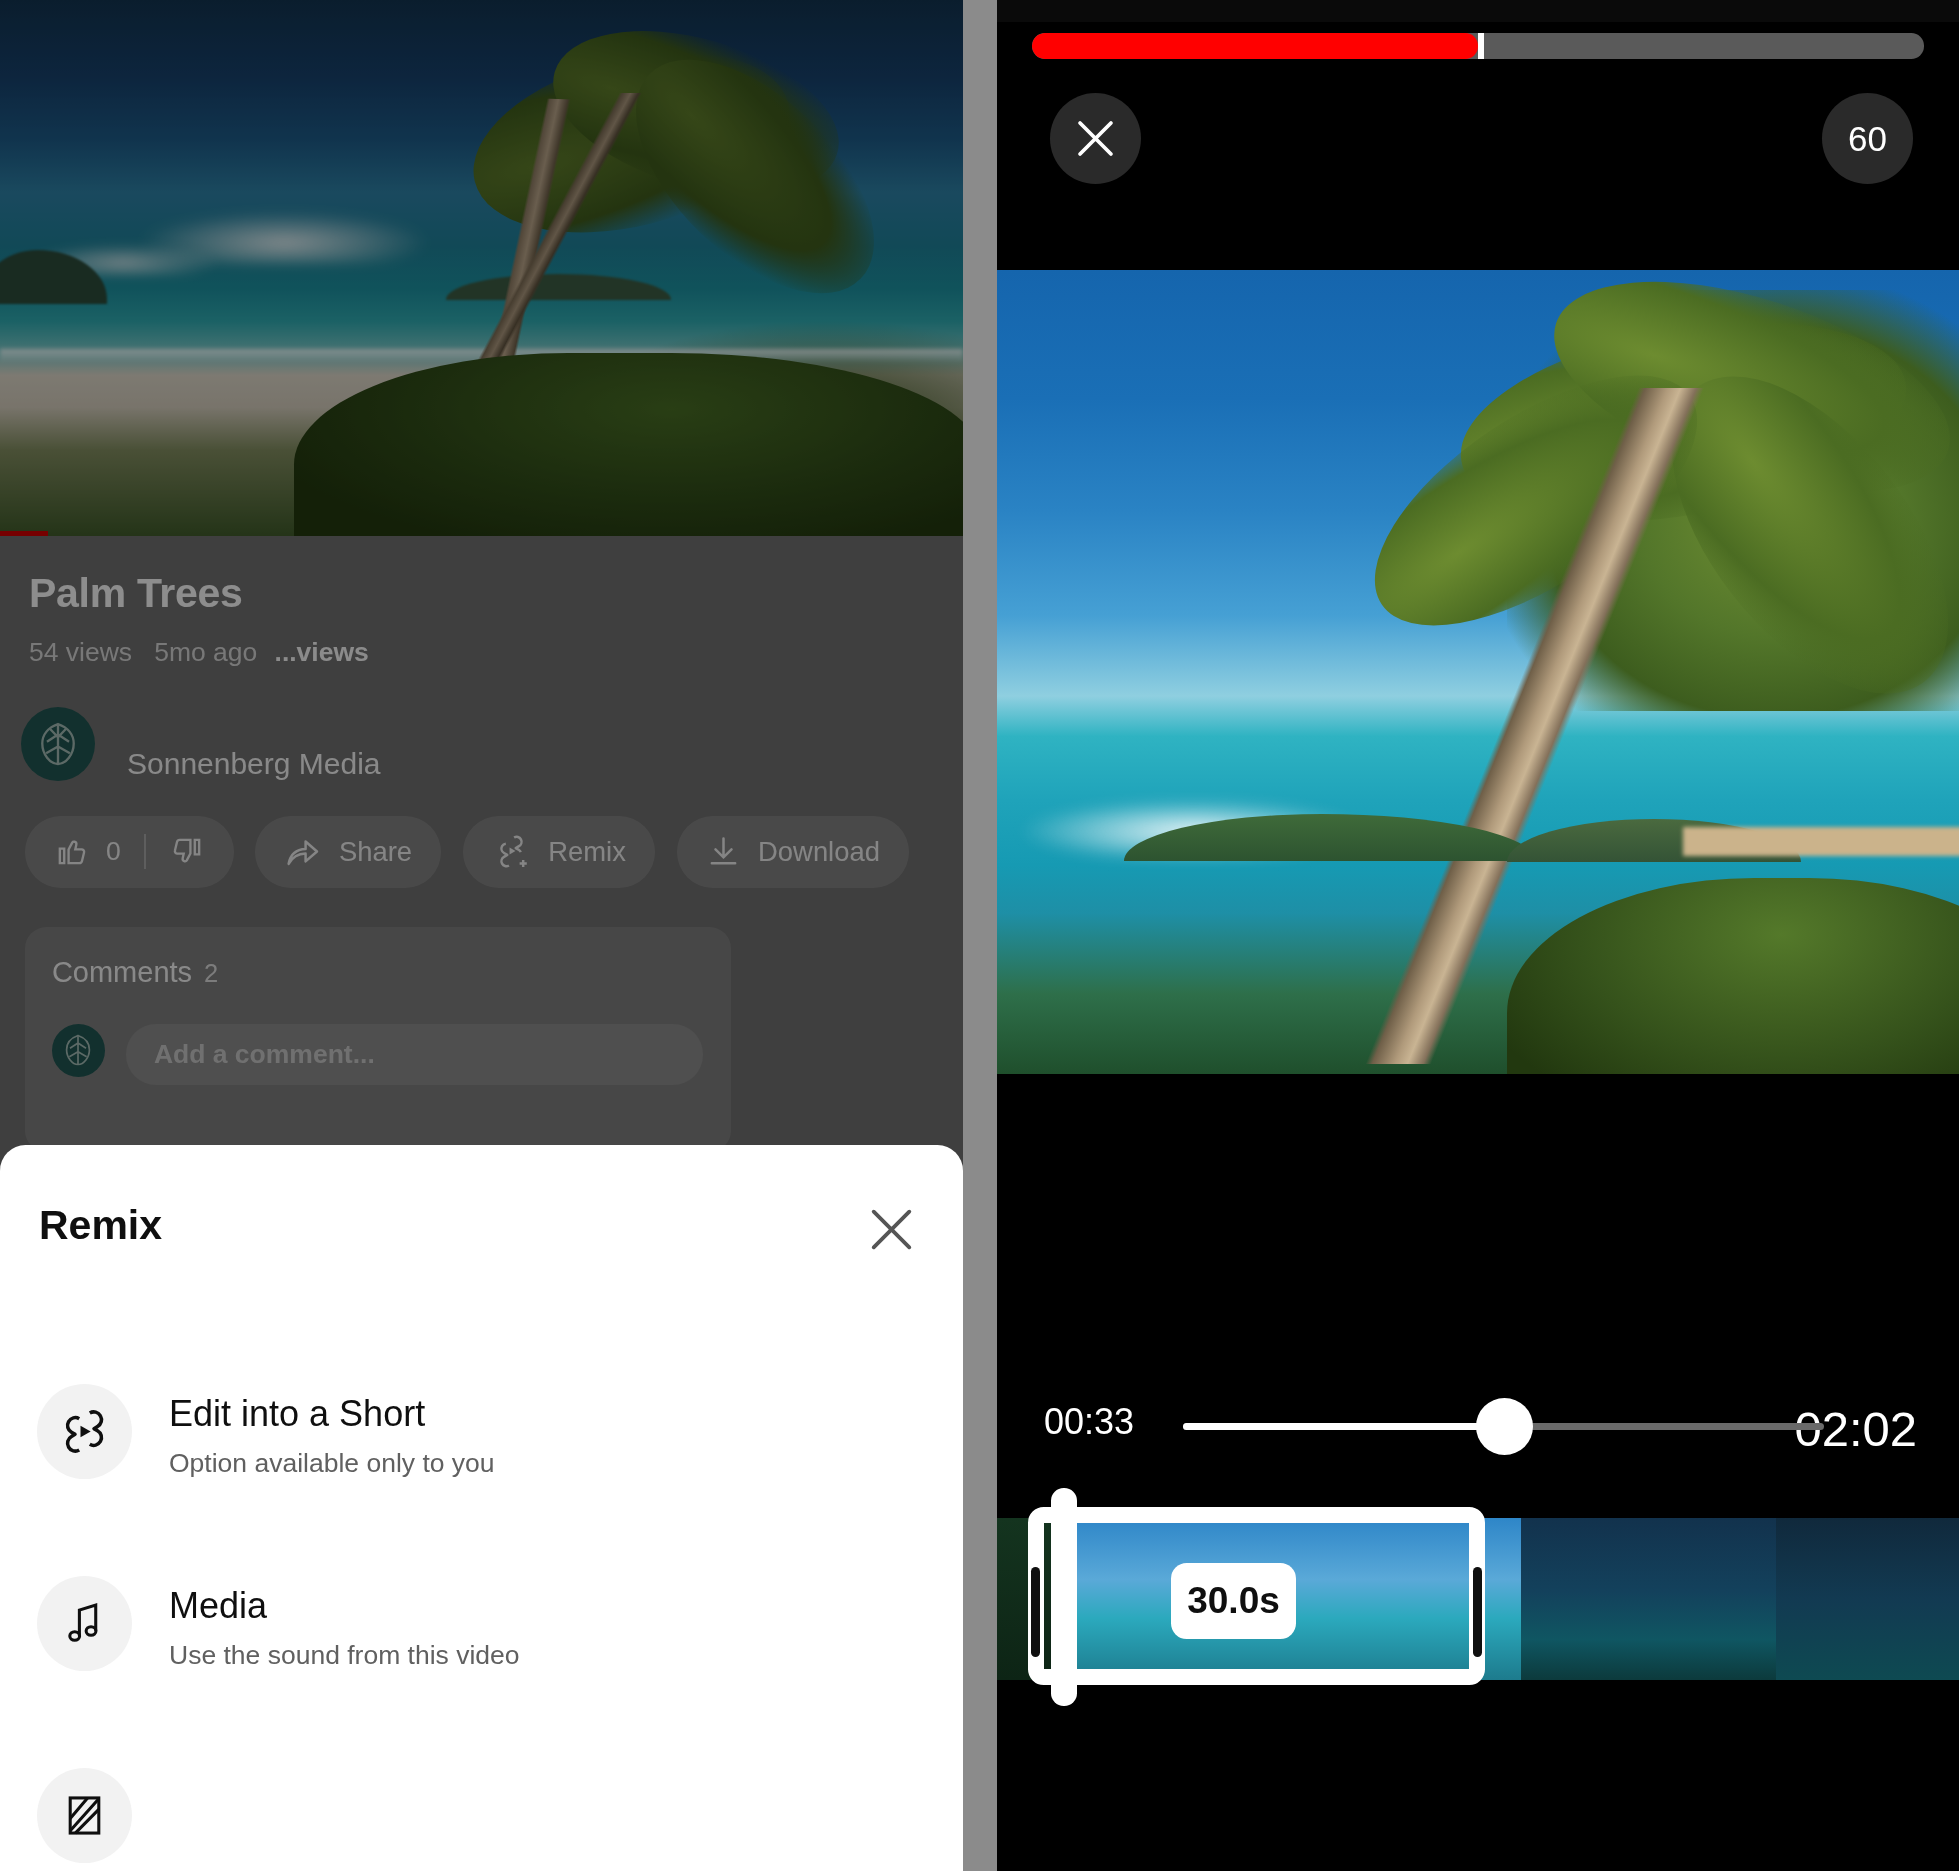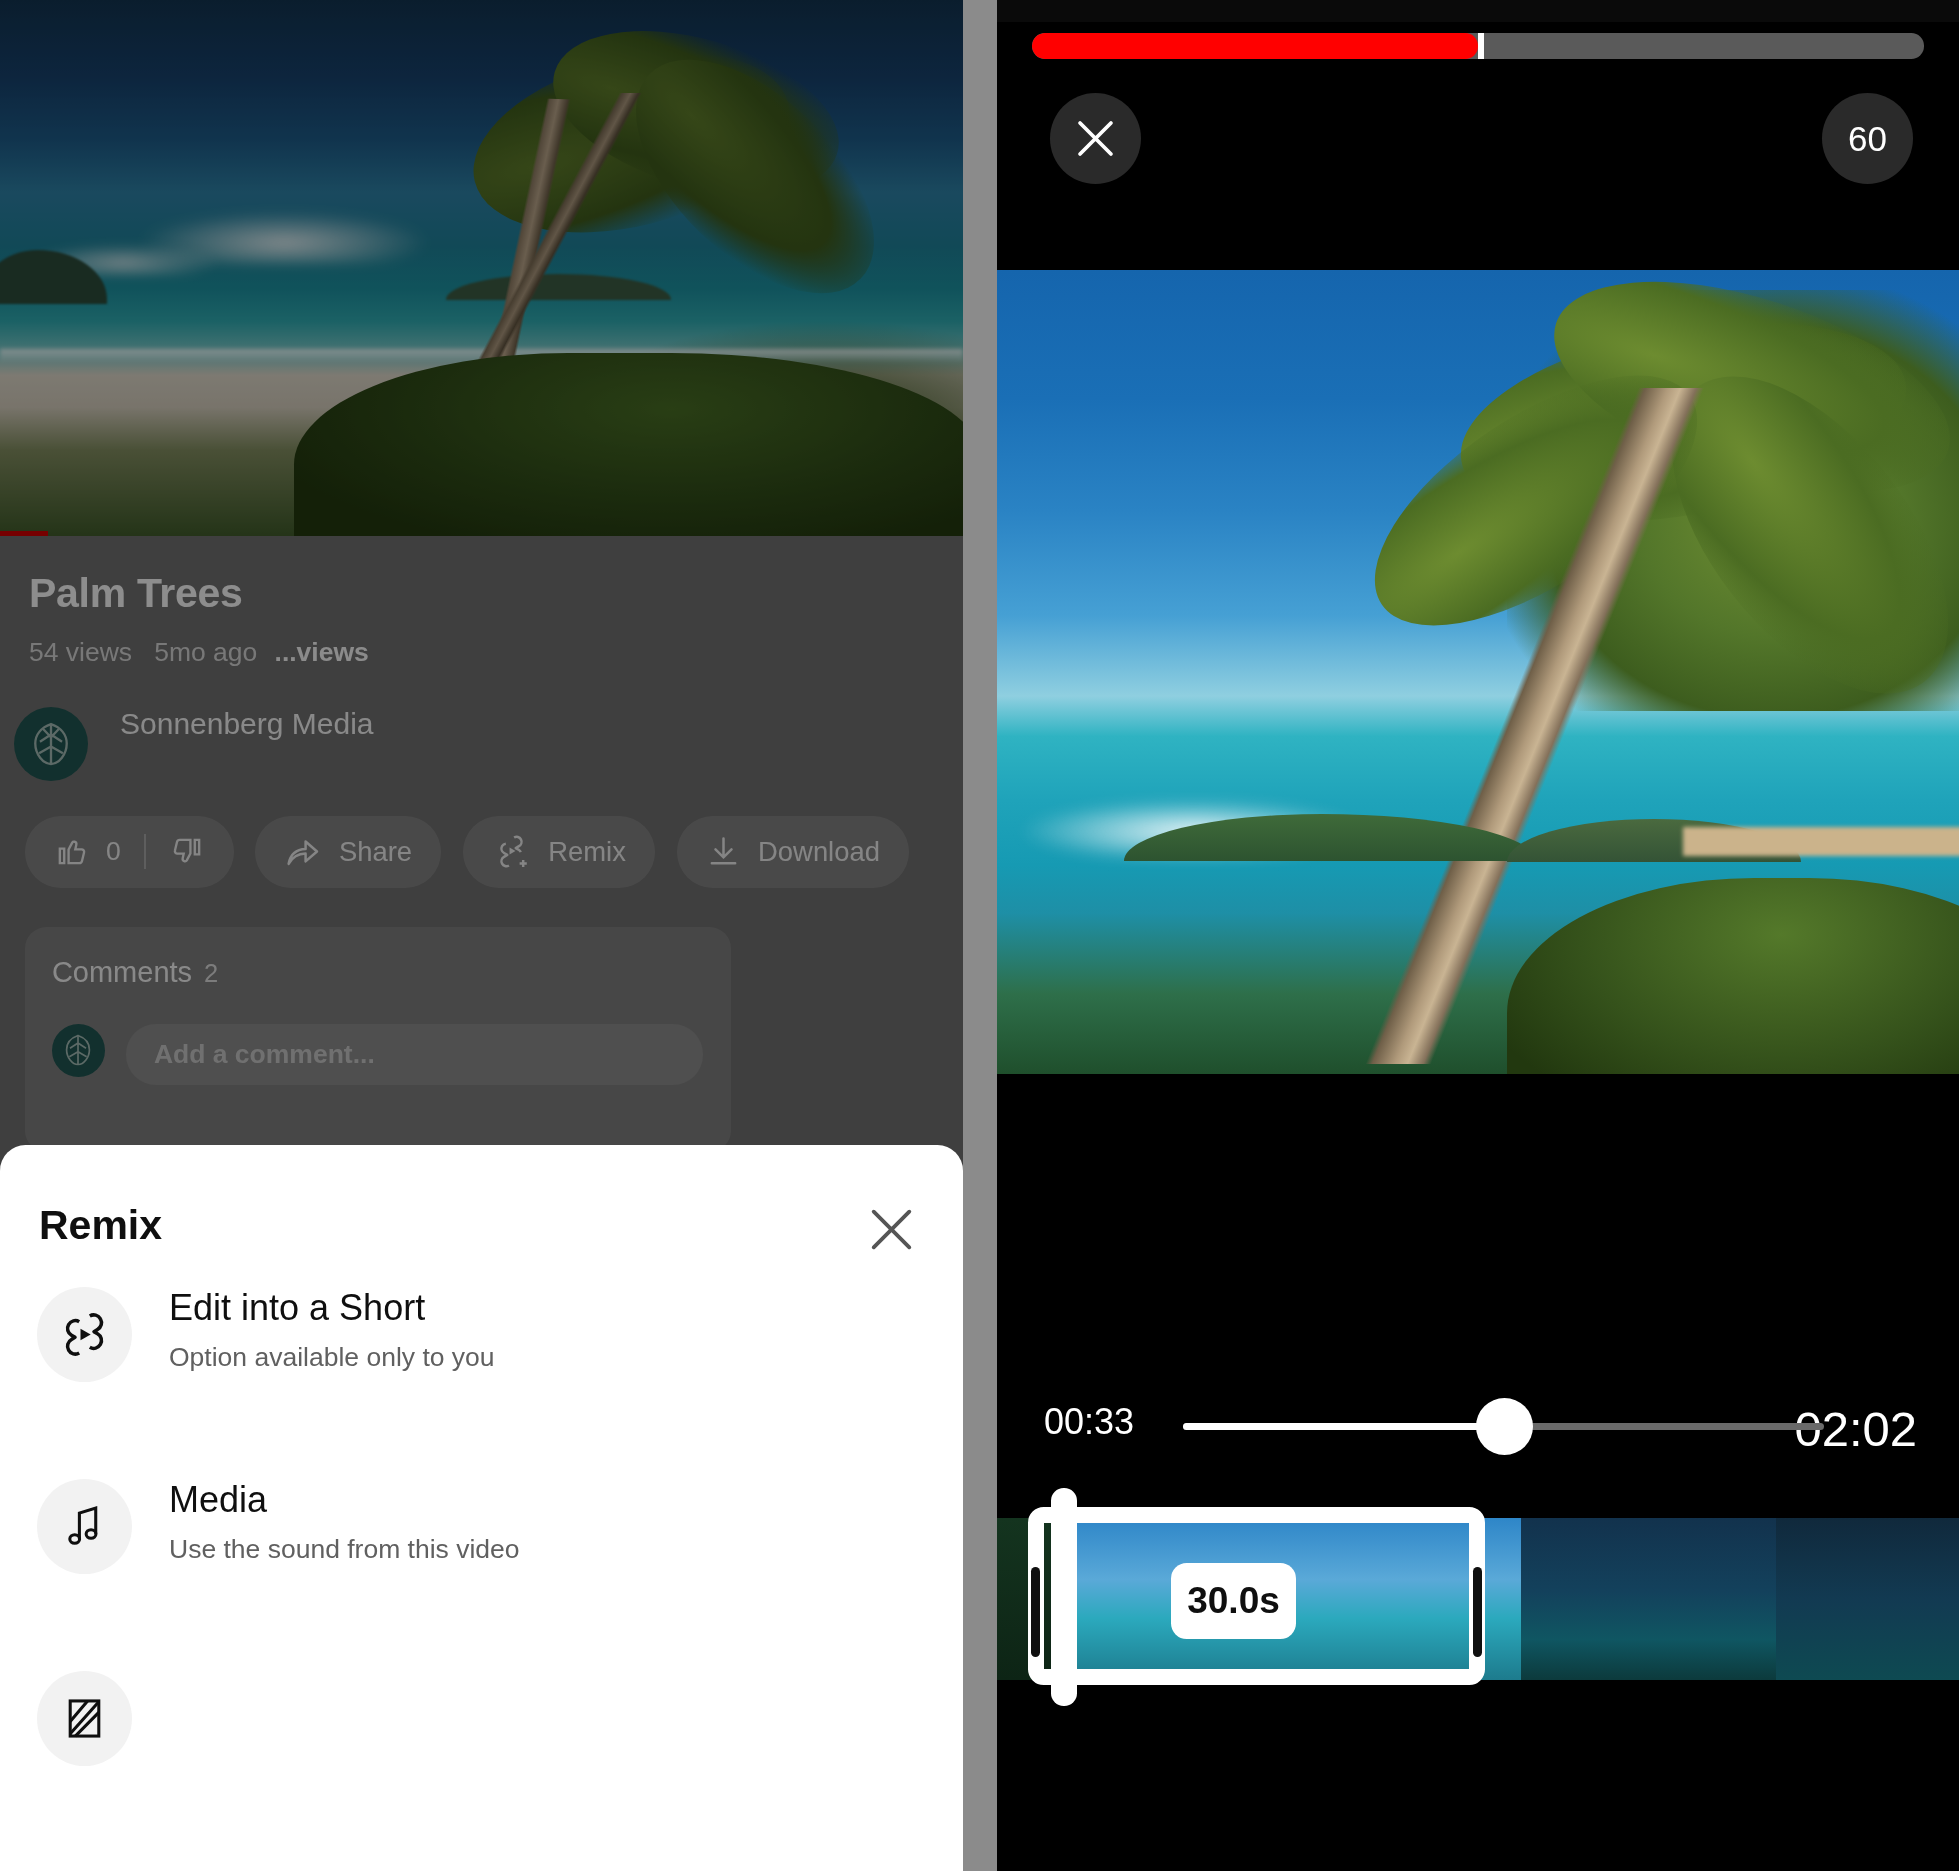--- a/index.html
+++ b/index.html
@@ -62,21 +62,21 @@
     position:absolute; left:0; top:531px; width:49px; height:7.8px; background:#cc0000;
   }
   
   .dim { position:absolute; left:0; top:0; width:963px; height:1871px; background: rgba(0,0,0,.42); }
 
   .meta { position:absolute; left:0; top:536px; width:875px; }
   .video-title { padding: 34px 0 0 29px; font-size: 41px; font-weight: 700; color:#f3f3f3; letter-spacing:-0.3px;}
   .video-stats { padding: 19.6px 0 0 29px; font-size: 26.5px; color:#cfcfcf; }
   .video-stats .more { color:#f0f0f0; font-weight:700; margin-left: 9.8px; }
 
-  .channel-row { display:flex; align-items:flex-start; padding: 39px 0 0 14px; }
+  .channel-row { display:flex; align-items:flex-end; padding: 39px 0 0 21px; }
   .avatar { width:74px; height:74px; border-radius:50%; background:#1f5450; position:relative; flex:0 0 auto;}
   .avatar svg { position:absolute; left:50%; top:50%; transform:translate(-50%,-50%); }
   .channel-name { margin-left:32px; font-size:30px; color:#ededed; font-weight:500;}
 
   .action-row { display:flex; align-items:center; padding: 35px 0 0 24.5px; gap:21.6px; }
   .chip {
     height:72px; border-radius:36px; background: rgba(255,255,255,.13);
     display:flex; align-items:center; color:#e6e6e6; font-size:27.4px; padding:0 29px; gap:17.6px;
     white-space: nowrap; flex: 0 0 auto;
   }
@@ -96,21 +96,21 @@
     display:flex; align-items:center; padding-left:27.4px; color:#c2c2c2; font-size:26.5px;}
 
   
   #remix-sheet {
     position:absolute; left:0; top:1145px; width:963px; height:726px;
     background:#ffffff; border-radius:25.5px 25.5px 0 0;
   }
   .sheet-head { position:relative; height:142px; }
   .sheet-title { position:absolute; left:39px; top:57px; font-size:41px; font-weight:700; color:#0f0f0f; }
   .sheet-close { position:absolute; right:41px; top:54px; width:61px; height:61px; }
-  .opt-row { display:flex; align-items:flex-start; padding: 0 0 0 37px; height: 192px; }
+  .opt-row { display:flex; align-items:flex-end; padding: 0 0 0 37px; height: 192px; }
   .opt-icon { width:95px; height:95px; border-radius:50%; background:#f2f2f2;
     display:flex; align-items:center; justify-content:center; flex:0 0 auto;}
   .opt-txt { margin-left:37px; }
   .opt-title { font-size:36px; color:#0f0f0f; line-height:1.15; }
   .opt-sub { font-size:26.5px; color:#606060; margin-top:13.7px; }
 
   
   #right-panel {
     position:absolute; left:997px; top:0; width:963px; height:1871px;
     background:#000000; overflow:hidden;

